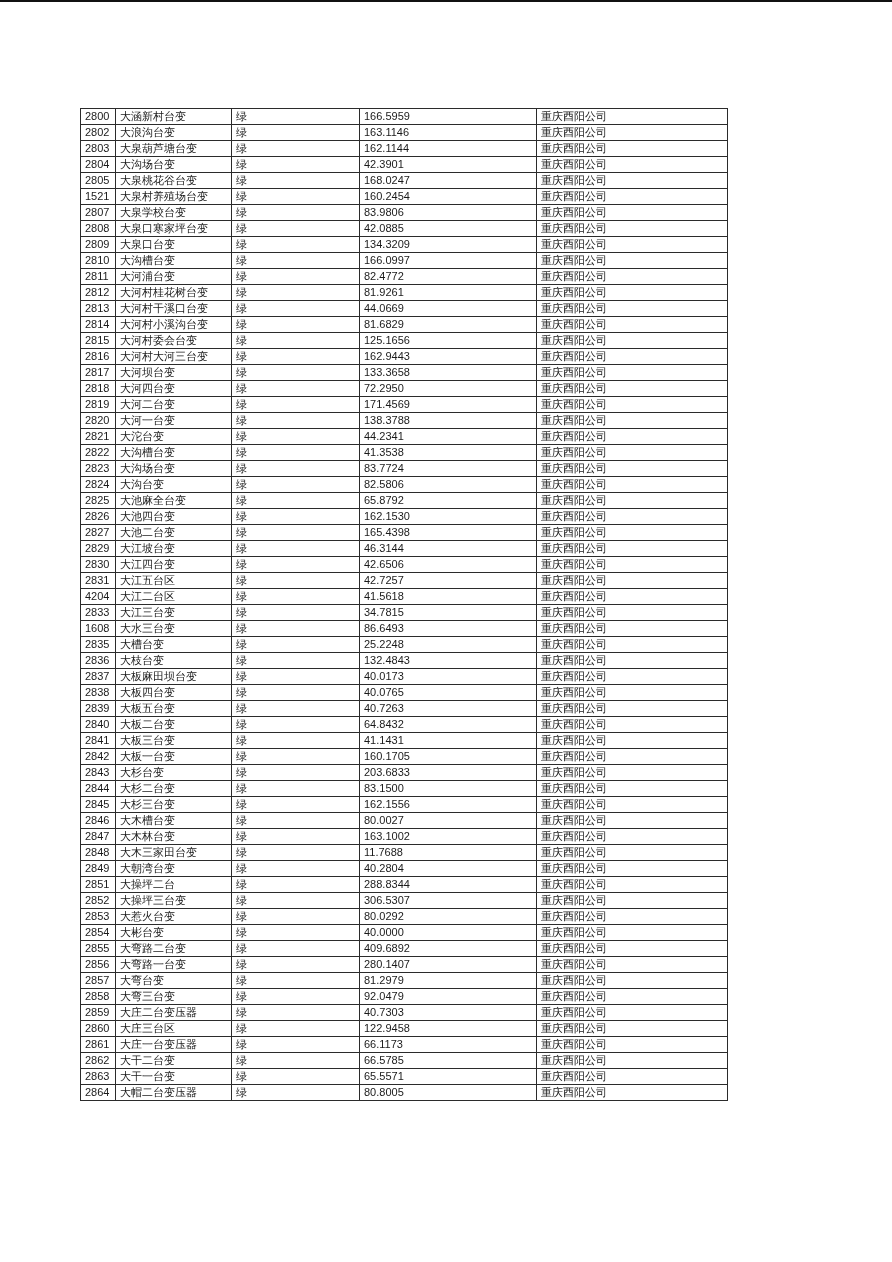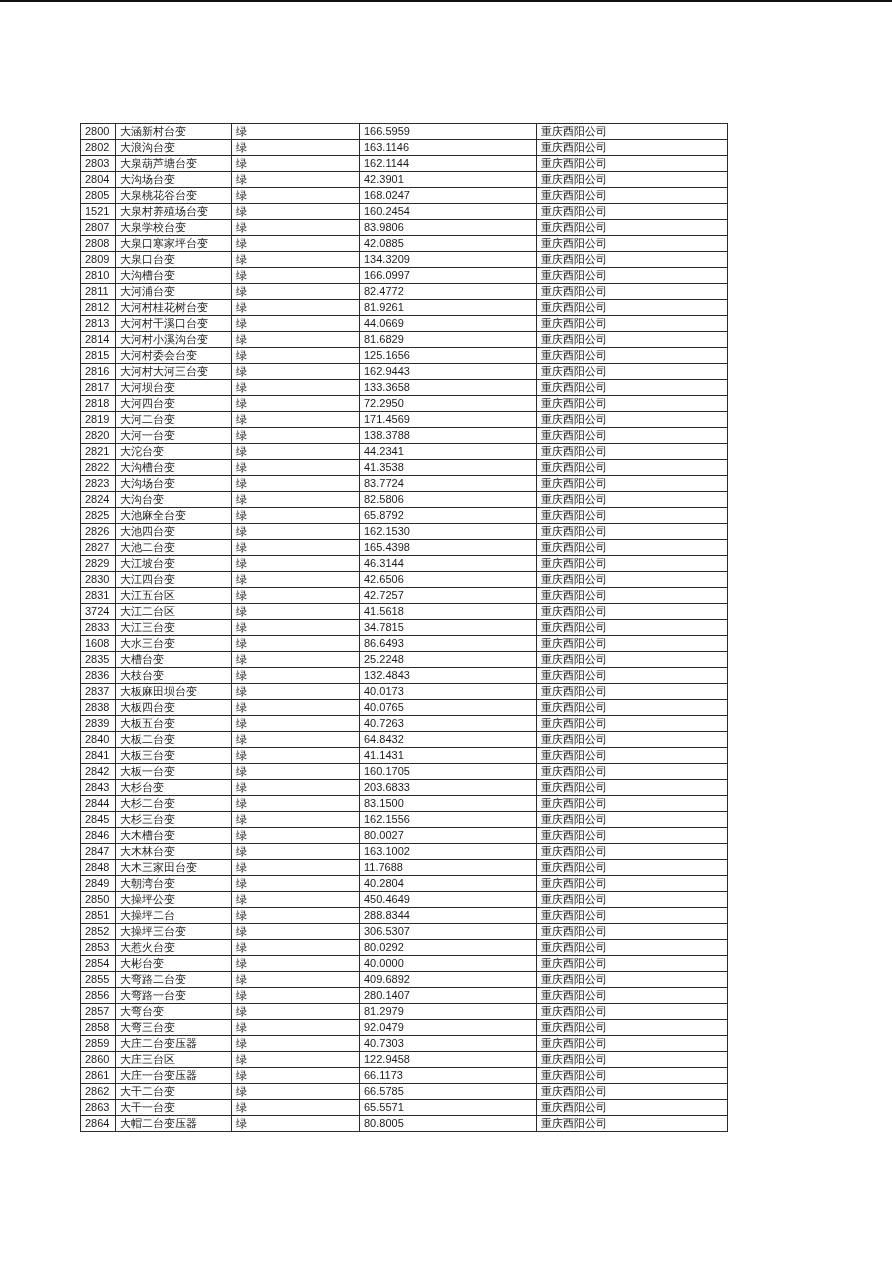--- a/index.html
+++ b/index.html
@@ -23,21 +23,20 @@
     height: 2px;
     background: #111111;
   }
   table.data-table {
     position: absolute;
     top: 108px;
     left: 80px;
     width: 647px;
     border-collapse: collapse;
     table-layout: fixed;
-    margin-top: 15px;
   }
   table.data-table td {
     border: 1px solid #2b2b2b;
     height: 15px;
     padding: 0 0 0 4px;
     font-size: 11px;
     line-height: 15px;
     color: #1a1a1a;
     white-space: nowrap;
     overflow: hidden;
@@ -297,21 +296,21 @@
 
   <tr>
     <td class="c-id">2831</td>
     <td class="c-name">大江五台区</td>
     <td class="c-status">绿</td>
     <td class="c-value">42.7257</td>
     <td class="c-company">重庆酉阳公司</td>
   </tr>
 
   <tr>
-    <td class="c-id">3724</td>
+    <td class="c-id">4204</td>
     <td class="c-name">大江二台区</td>
     <td class="c-status">绿</td>
     <td class="c-value">41.5618</td>
     <td class="c-company">重庆酉阳公司</td>
   </tr>
 
   <tr>
     <td class="c-id">2833</td>
     <td class="c-name">大江三台变</td>
     <td class="c-status">绿</td>
@@ -440,27 +439,20 @@
   </tr>
 
   <tr>
     <td class="c-id">2849</td>
     <td class="c-name">大朝湾台变</td>
     <td class="c-status">绿</td>
     <td class="c-value">40.2804</td>
     <td class="c-company">重庆酉阳公司</td>
   </tr>
 
-  <tr>
-    <td class="c-id">2850</td>
-    <td class="c-name">大操坪公变</td>
-    <td class="c-status">绿</td>
-    <td class="c-value">450.4649</td>
-    <td class="c-company">重庆酉阳公司</td>
-  </tr>
 
   <tr>
     <td class="c-id">2851</td>
     <td class="c-name">大操坪二台</td>
     <td class="c-status">绿</td>
     <td class="c-value">288.8344</td>
     <td class="c-company">重庆酉阳公司</td>
   </tr>
 
   <tr>

